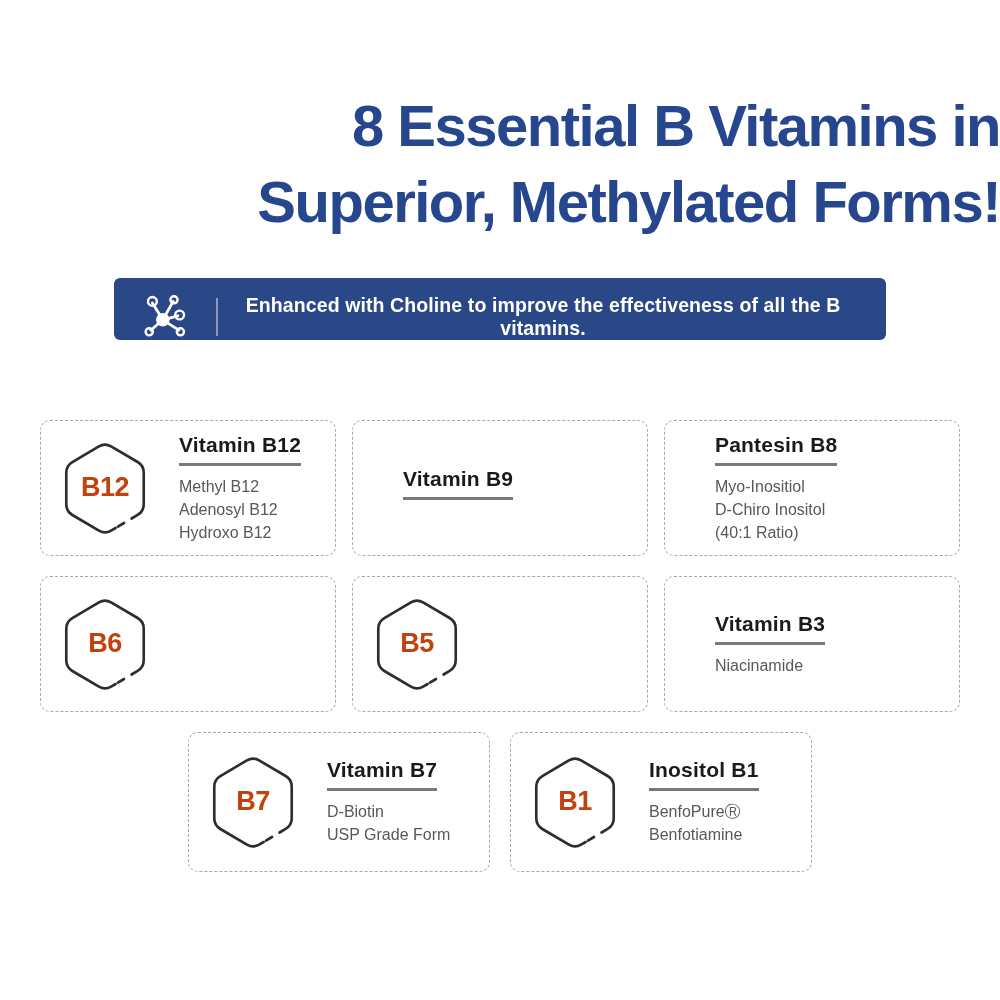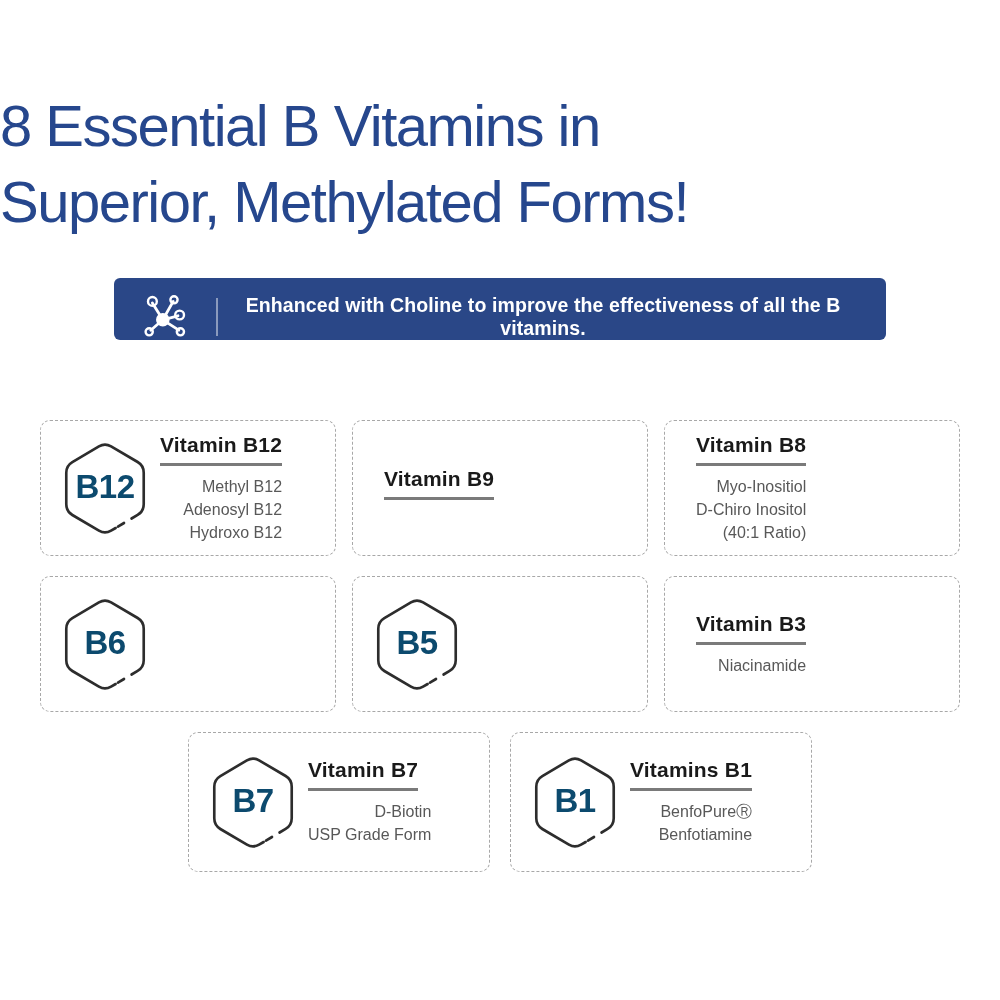--- a/index.html
+++ b/index.html
@@ -17,24 +17,24 @@
     width: 1000px; height: 1000px;
     background: #ffffff;
     font-family: "Liberation Sans", sans-serif;
     overflow: hidden;
   }
   .page { position: relative; width: 1000px; height: 1000px; }
 
   
   .heading {
     margin-top: 88px;
-    text-align: left;
+    text-align: right;
     font-size: 58px;
     line-height: 76px;
-    font-weight: normal;
+    font-weight: bold;
     letter-spacing: -1.5px;
     color: var(--heading_blue);
   }
 
   
   .banner {
     width: 772px; height: 62px;
     margin: 38px auto 0 auto;
     background: var(--banner_blue);
     border-radius: 6px;
@@ -83,27 +83,27 @@
   .hex-badge {
     position: relative;
     flex: none;
     width: 88px; height: 97px;
   }
   .hex-badge svg { position: absolute; inset: 0; }
   .hex-label {
     position: absolute; inset: 0;
     display: flex; align-items: center; justify-content: center;
     font-weight: bold;
-    font-size: 33px;
+    font-size: 27px;
     letter-spacing: -0.5px;
-    color: #0c4a6e;
+    color: #c2410c;
     padding-bottom: 2px;
   }
 
-  .card-text { margin-left: 11px; min-width: 0; text-align: right; }
+  .card-text { margin-left: 30px; min-width: 0; }
   .card-title {
     font-size: 21px;
     font-weight: bold;
     color: var(--title_black);
     width: max-content;
     max-width: 100%;
     border-bottom: 3px solid var(--underline_gray);
     padding-bottom: 6px;
     margin-bottom: 9px;
     letter-spacing: 0.2px;
@@ -168,21 +168,21 @@
   </div>
 
   <div class="card">
     <div class="card-text">
       <div class="card-title">Vitamin B9</div>
     </div>
   </div>
 
   <div class="card">
     <div class="card-text">
-      <div class="card-title">Vitamin B8</div>
+      <div class="card-title">Pantesin B8</div>
       <div class="card-lines">
               <div class="card-line">Myo-Inositiol</div>
               <div class="card-line">D-Chiro Inositol</div>
               <div class="card-line">(40:1 Ratio)</div>
             </div>
     </div>
   </div>
 </div>
     <div class="cards-row" data-row="1">
   <div class="card">
@@ -234,21 +234,21 @@
 
   <div class="card">
     <div class="hex-badge">
       <svg width="88" height="97" viewBox="0 0 100 110">
         <path d="M 62.1,99.9 L 56.9,102.9 Q 50,107 43.1,102.9 L 12.9,85.1 Q 6,81 6,73 L 6,37 Q 6,29 12.9,24.9 L 43.1,7.1 Q 50,3 56.9,7.1 L 87.1,24.9 Q 94,29 94,37 L 94,73 Q 94,81 87.1,85.1 L 80.2,89.1" fill="none" stroke="var(--hex_stroke)" stroke-width="3" stroke-linecap="round"></path>
         <path d="M 71.6,94.2 L 64.7,98.3" fill="none" stroke="var(--hex_stroke)" stroke-width="3" stroke-linecap="round"></path>
       </svg>
       <span class="hex-label">B1</span>
     </div>
     <div class="card-text">
-      <div class="card-title">Vitamins B1</div>
+      <div class="card-title">Inositol B1</div>
       <div class="card-lines">
               <div class="card-line">BenfoPureⓇ</div>
               <div class="card-line">Benfotiamine</div>
             </div>
     </div>
   </div>
 </div>
   </div>
 
 </div>

